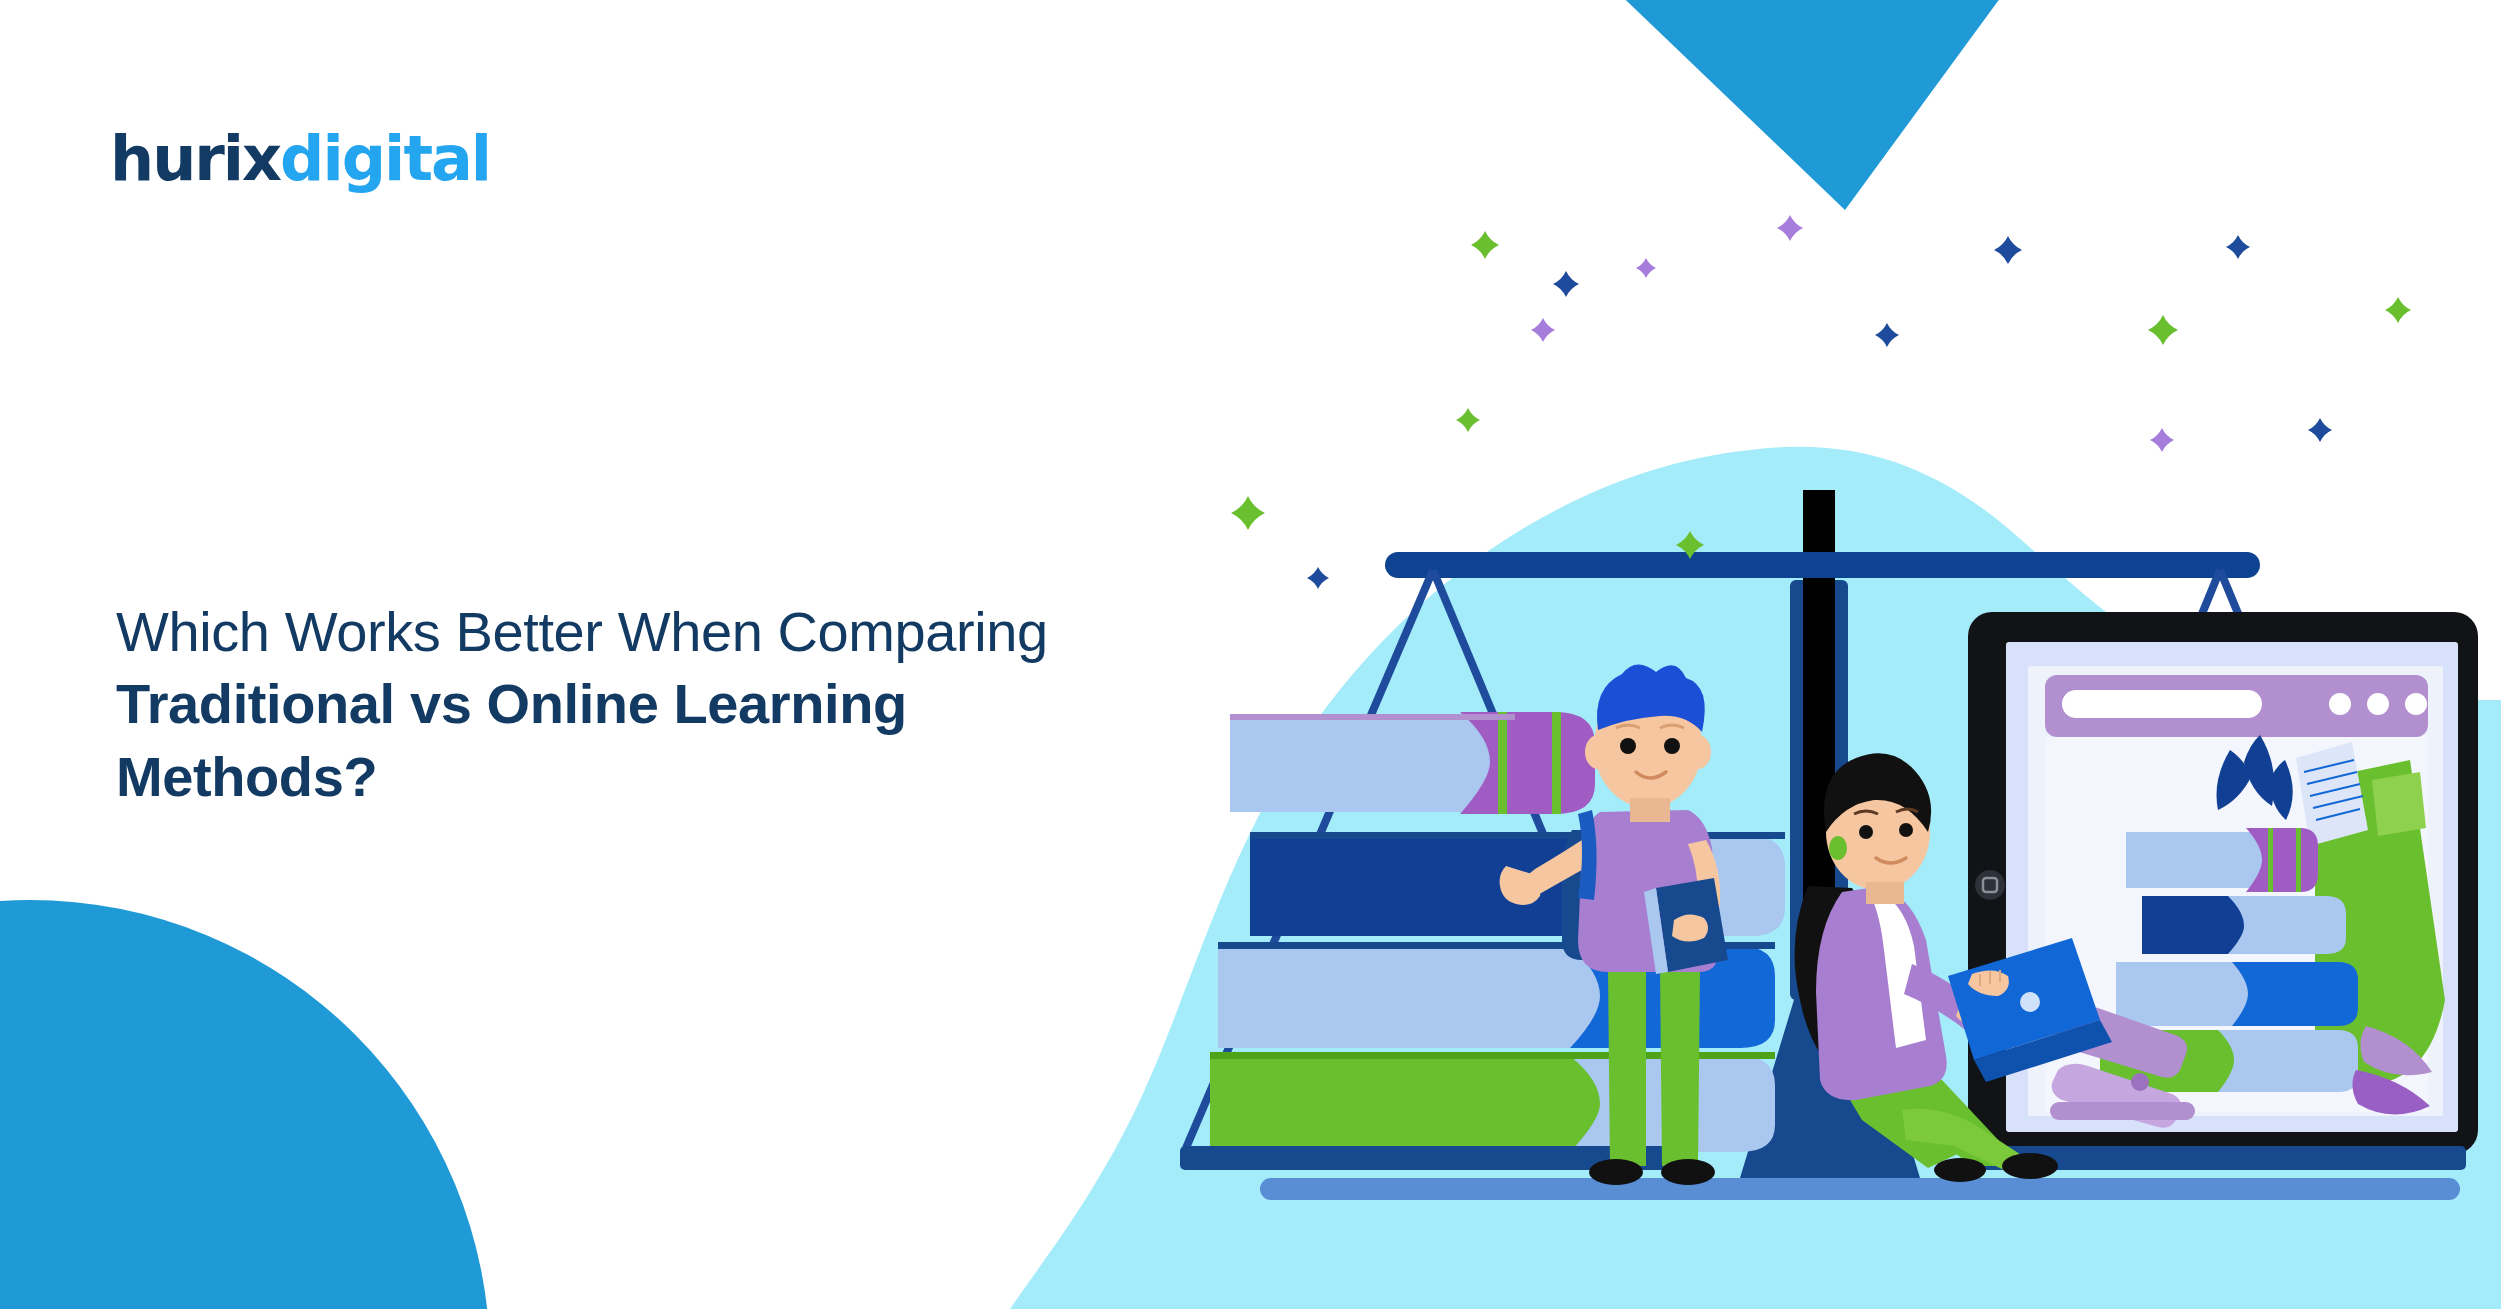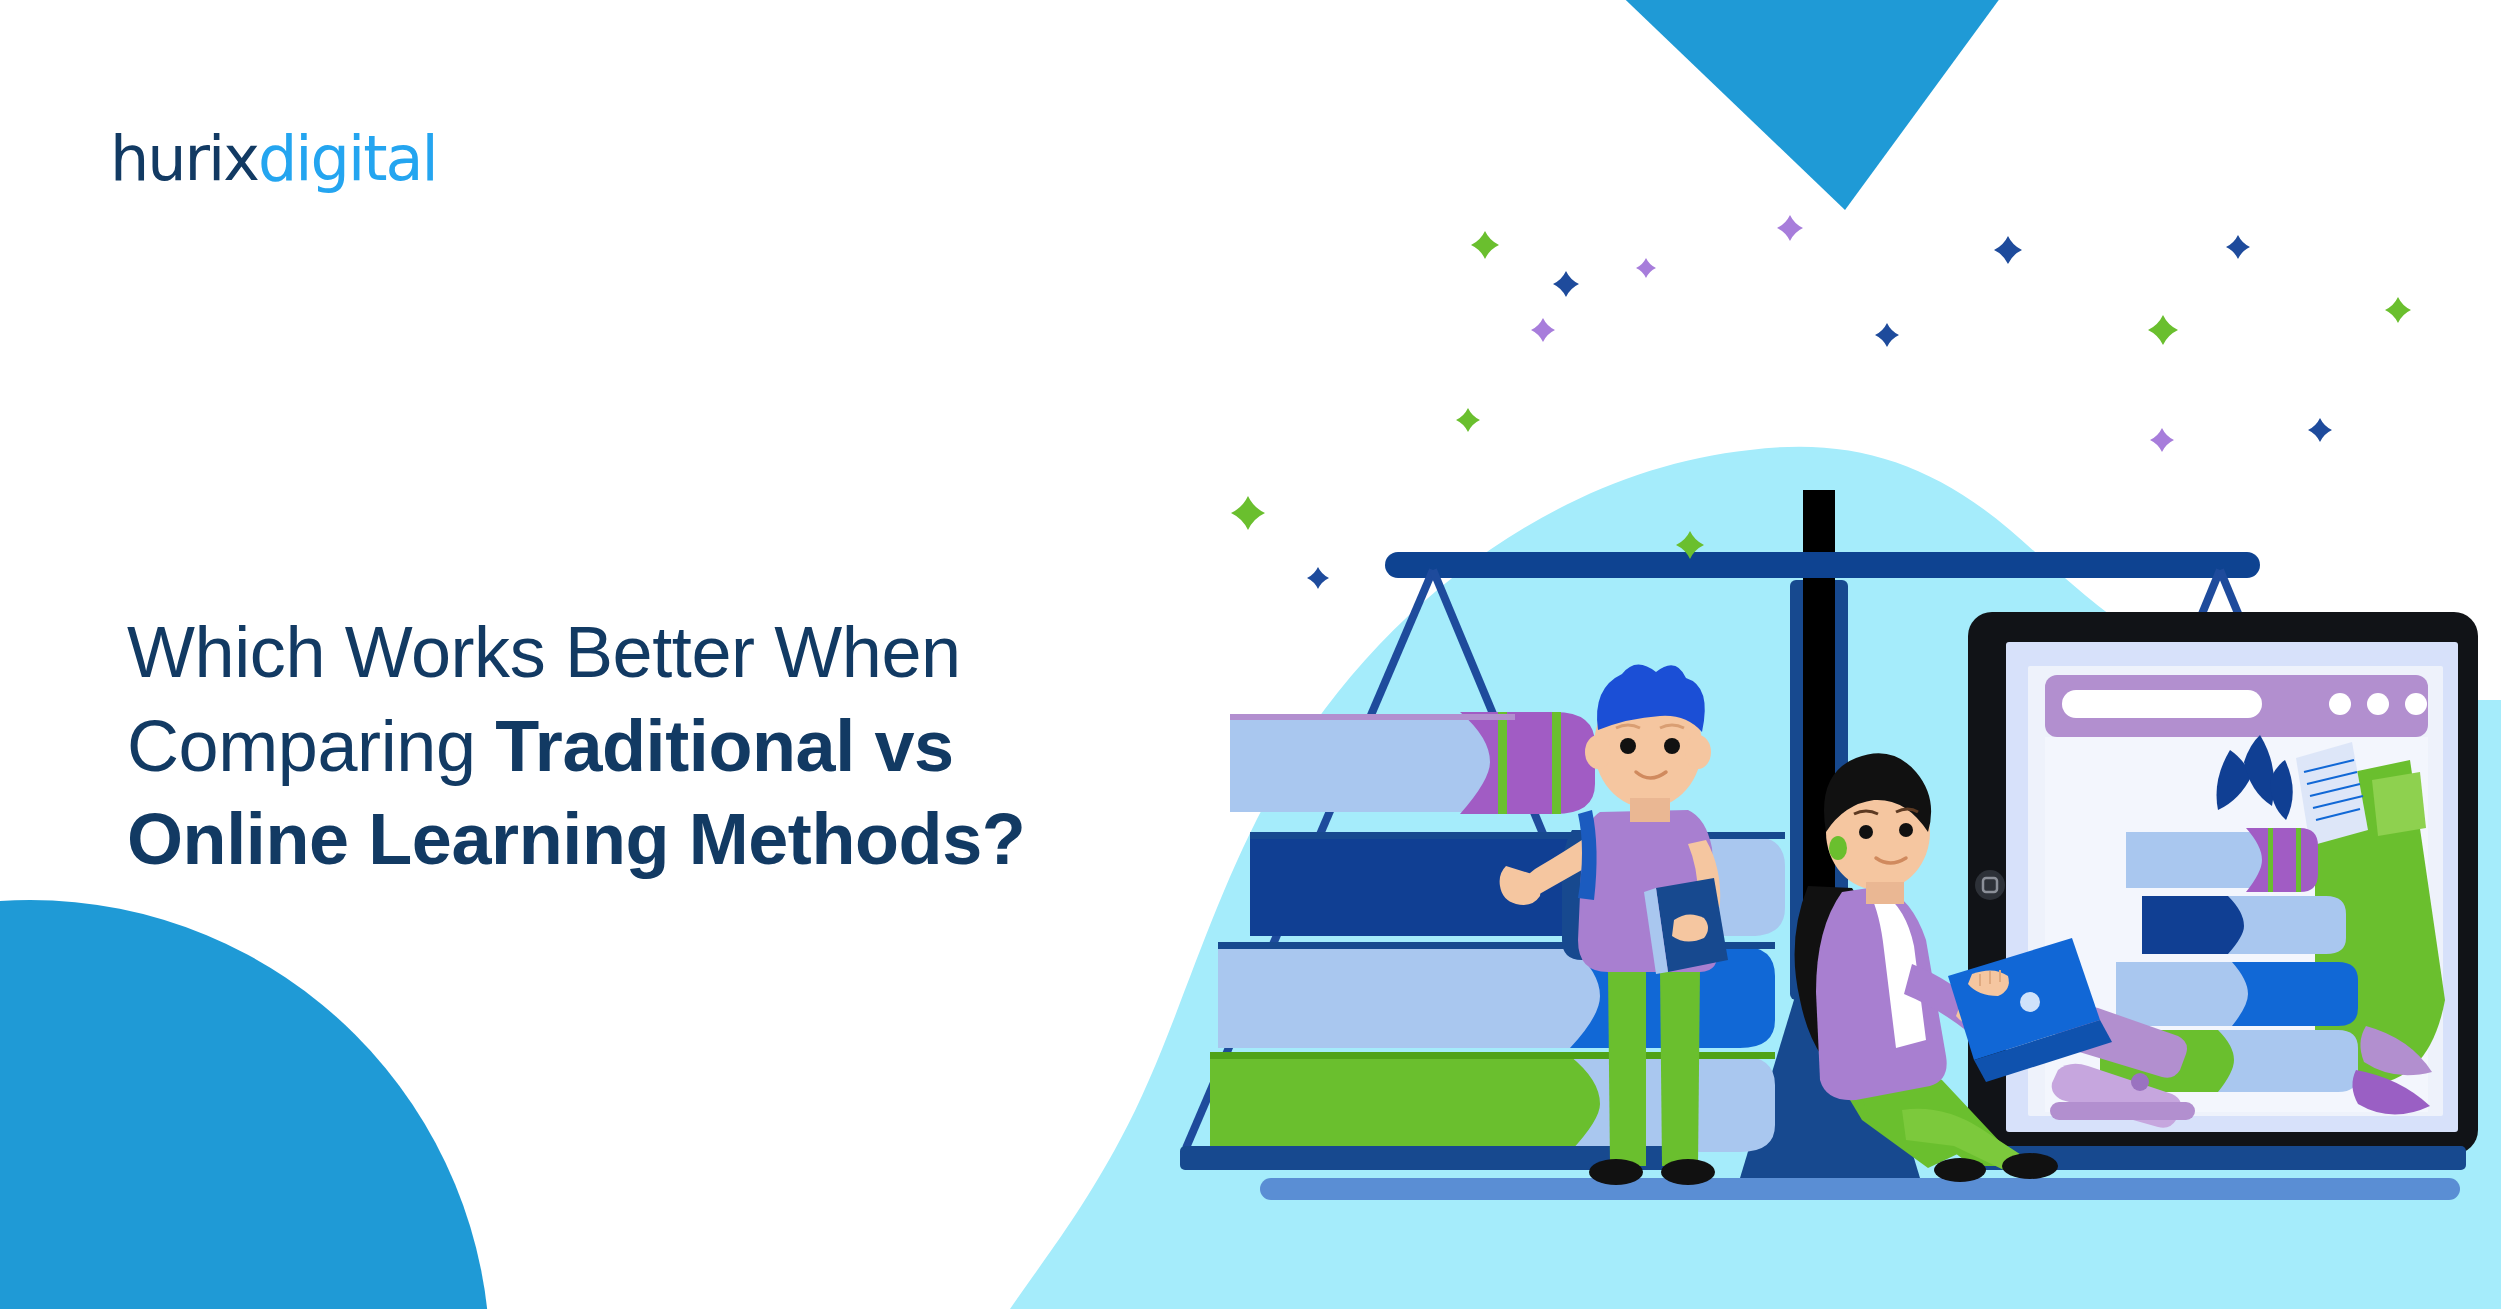--- a/index.html
+++ b/index.html
@@ -6,30 +6,30 @@
   body{width:2501px;height:1309px;overflow:hidden;font-family:"Liberation Sans",sans-serif;}
 
   #canvas{position:relative;width:2501px;height:1309px;background:#ffffff;overflow:hidden;}
 
   
   .bg-layer{position:absolute;inset:0;pointer-events:none;}
   .bg-svg{position:absolute;left:0;top:0;width:2501px;height:1309px;}
 
   
   #logo{position:absolute;left:110px;top:128px;
-        font-size:62px;line-height:1;font-weight:400;letter-spacing:-2px;
+        font-size:62px;line-height:1;font-weight:700;letter-spacing:-2px;
         font-family:"DejaVu Sans","Liberation Sans",sans-serif;}
   #logo .lg-hurix{color:#123a63;}
   #logo .lg-digital{color:#24a5f0;}
 
   
   #headline{position:absolute;left:116px;top:558px;width:1060px;
-            color:#123a63;font-size:72px;line-height:1.30;
+            color:#123a63;font-size:56px;line-height:1.30;
             font-family:"Liberation Sans",sans-serif;font-weight:400;
-            letter-spacing:-0.4px;margin-left:11px;}
+            letter-spacing:-0.4px;}
   #headline .hl-bold{font-weight:700;}
 
   
   #illustration{position:absolute;left:1100px;top:380px;width:1401px;height:929px;}
   #illo-svg{position:absolute;left:0;top:0;width:1401px;height:929px;}
 </style>
 </head>
 <body>
 
 <div id="canvas">

